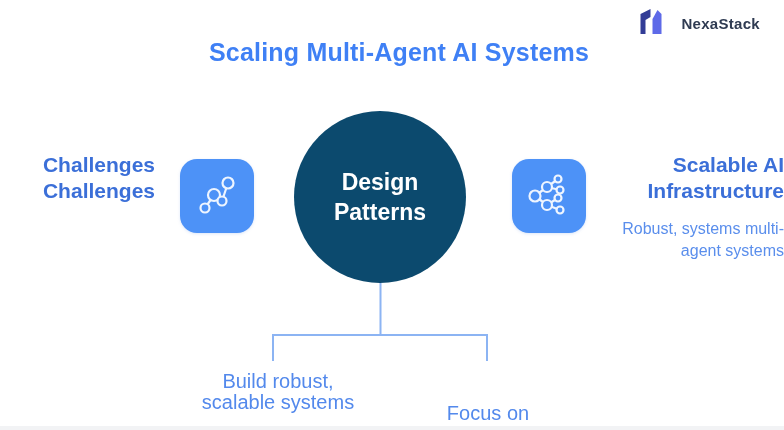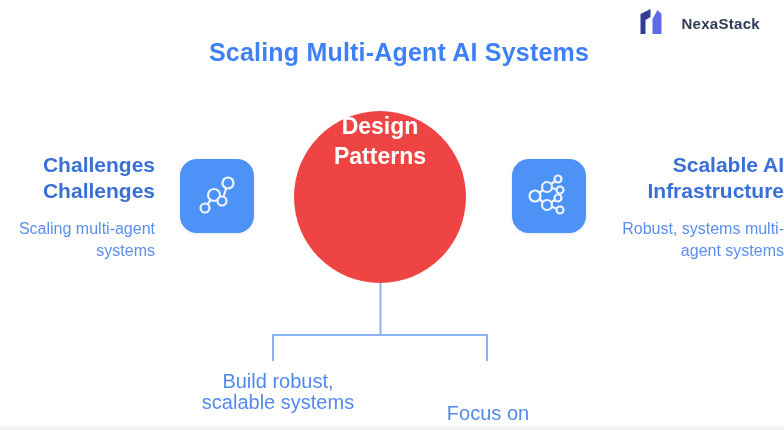--- a/index.html
+++ b/index.html
@@ -70,23 +70,23 @@
   }
   .tile-left  { left: 180px; top: 159px; }
   .tile-right { left: 512px; top: 159px; }
 
   
   .circle {
     position: absolute;
     left: 294px; top: 111px;
     width: 172px; height: 172px;
     border-radius: 50%;
-    background: #ef4444;
+    background: #0c4a6e;
     display: flex;
-    align-items: flex-start;
+    align-items: center;
     justify-content: center;
   }
   .circle-label {
     width: 130px;
     text-align: center;
     color: #ffffff;
     font-size: 23px;
     font-weight: 700;
     line-height: 30px;
   }
@@ -128,21 +128,20 @@
       <polygon points="3,26 3,6 13,1 13,9 8,12 8,26" fill="#323c96"></polygon>
       <polygon points="15,26 15,11 20,2 24,6 24,26" fill="#5e6ae8"></polygon>
     </svg>
     <span class="logo-text">NexaStack</span>
   </div>
 
   <div class="title">Scaling Multi-Agent AI Systems</div>
 
   <div class="side-block left-block">
     <div class="side-heading">Challenges Challenges</div>
-    <div class="side-subtitle">Scaling multi-agent systems</div>
   </div>
 
   <div class="icon-tile tile-left">
     <svg width="48" height="48" viewBox="0 0 48 48">
       <g stroke="#eef5ff" stroke-width="2.2" fill="none">
         <line x1="12" y1="36" x2="21" y2="23"></line>
         <line x1="21" y1="23" x2="29" y2="29"></line>
         <line x1="29" y1="29" x2="35" y2="11"></line>
       </g>
       <g stroke="#eef5ff" stroke-width="2.2" fill="#4d92f7">

